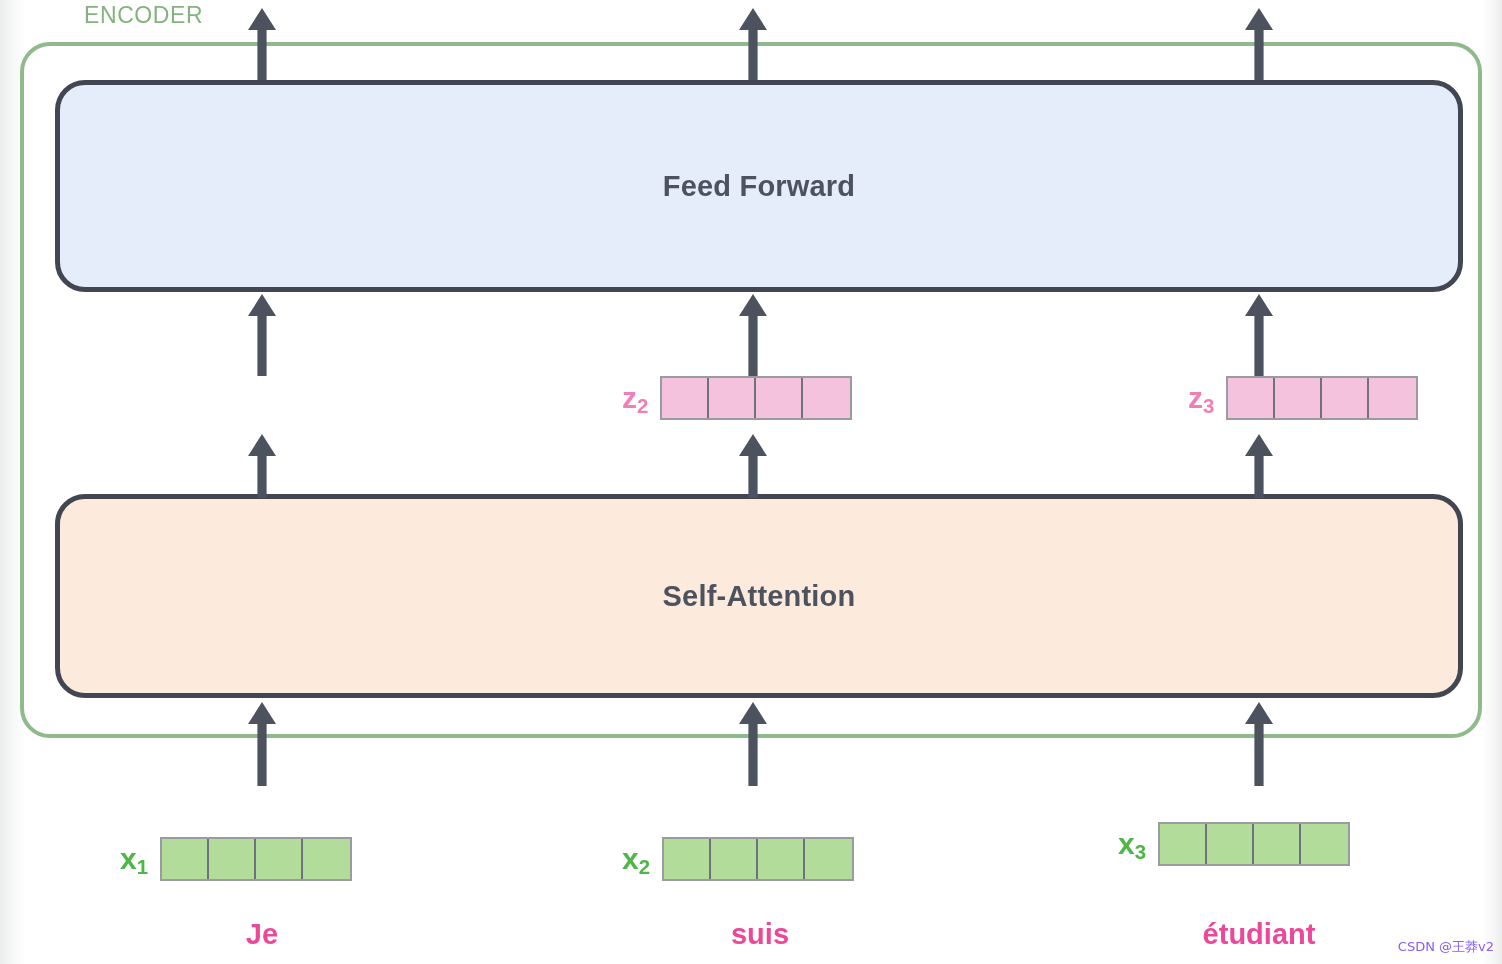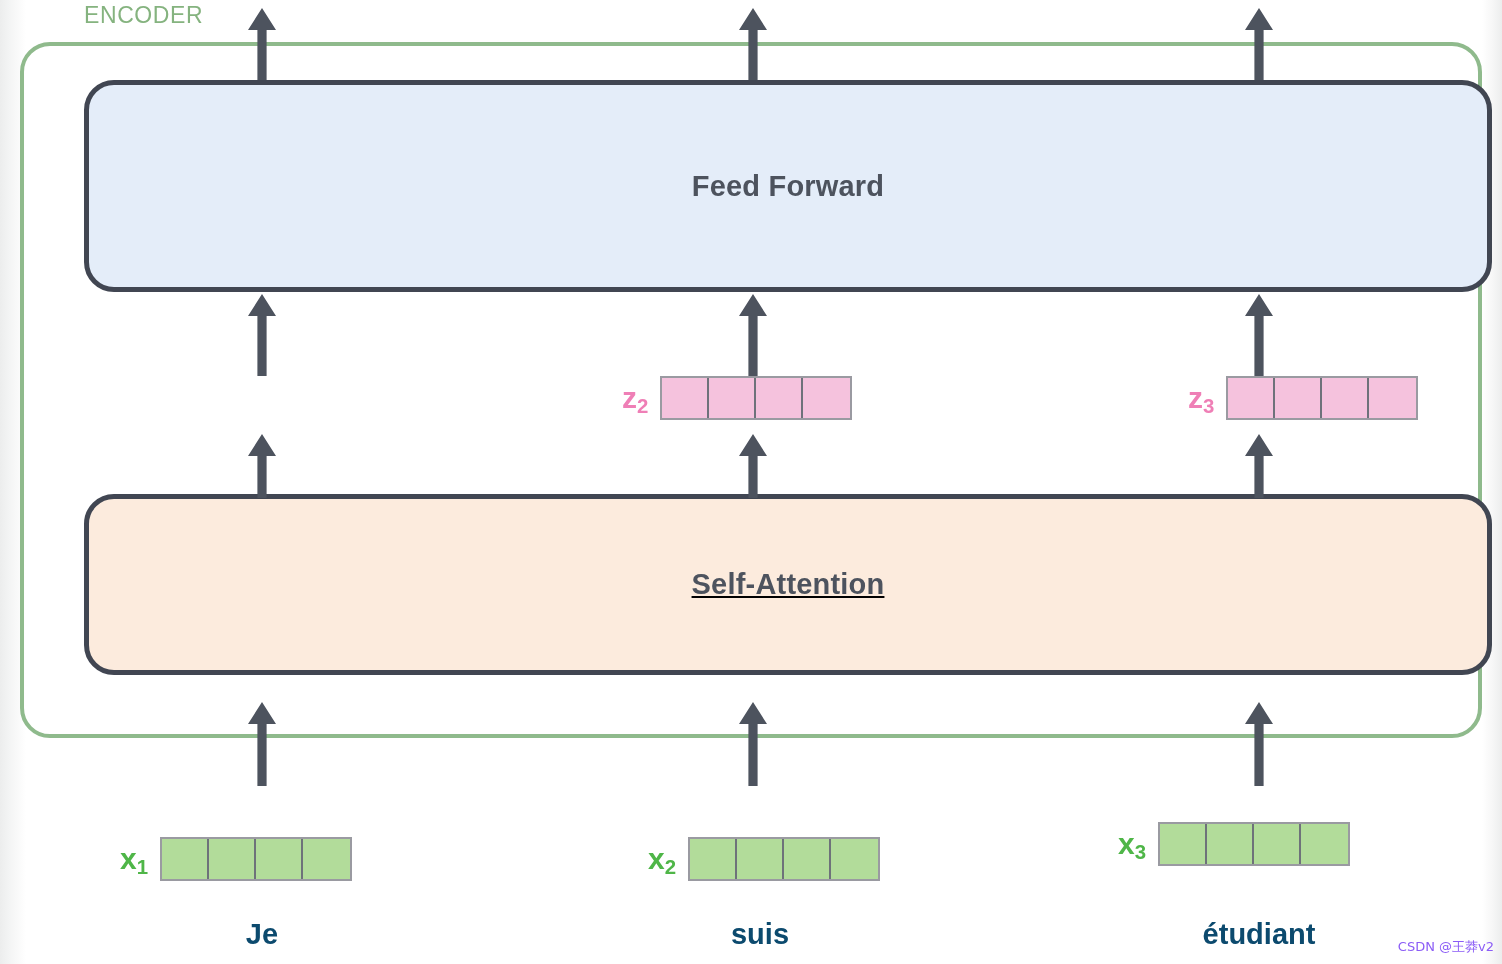--- a/index.html
+++ b/index.html
@@ -60,42 +60,40 @@
 
   
   .layer-box {
     position: absolute;
     box-sizing: border-box;
     border: 5px solid #414652;
     border-radius: 30px;
     display: flex;
     align-items: center;
     justify-content: center;
-    margin-left: 29px;
   }
   .layer-box .layer-title {
     font-size: 29px;
     font-weight: bold;
     color: #4d535e;
     letter-spacing: 0.2px;
   }
   #feed-forward-box {
     left: 55px;
     top: 80px;
     width: 1408px;
     height: 212px;
     background: #e4edf9;
   }
   #self-attention-box {
     left: 55px;
     top: 494px;
     width: 1408px;
-    height: 181px;
+    height: 204px;
     background: #fcebdd;
-    text-decoration: underline;
   }
 
   
   .vec-group {
     position: absolute;
     display: flex;
     align-items: center;
   }
   .vec-label {
     font-size: 30px;
@@ -130,21 +128,21 @@
 
   .x-group .vec-label { color: #4fb648; }
   .x-group .vec-cells { border-color: #9a9aa1; }
   .x-group .cell { background: #b2dc9a; border-right-color: #6e727a; }
 
   
   .word-label {
     position: absolute;
     font-size: 29px;
     font-weight: bold;
-    color: #0c4a6e;
+    color: #ec4899;
     text-align: center;
     white-space: nowrap;
     transform: translateX(-50%);
   }
 
   
   .arrow {
     position: absolute;
     transform: translateX(-50%);
   }
@@ -274,21 +272,21 @@
       <span>x</span><sub>1</sub>
     </span>
     <span class="vec-cells">
       <span class="cell"></span>
       <span class="cell"></span>
       <span class="cell"></span>
       <span class="cell"></span>
     </span>
   </div>
 
-  <div class="vec-group x-group" style="left:648px; top:837px;">
+  <div class="vec-group x-group" style="left:622px; top:837px;">
     <span class="vec-label">
       <span>x</span><sub>2</sub>
     </span>
     <span class="vec-cells">
       <span class="cell"></span>
       <span class="cell"></span>
       <span class="cell"></span>
       <span class="cell"></span>
     </span>
   </div>

